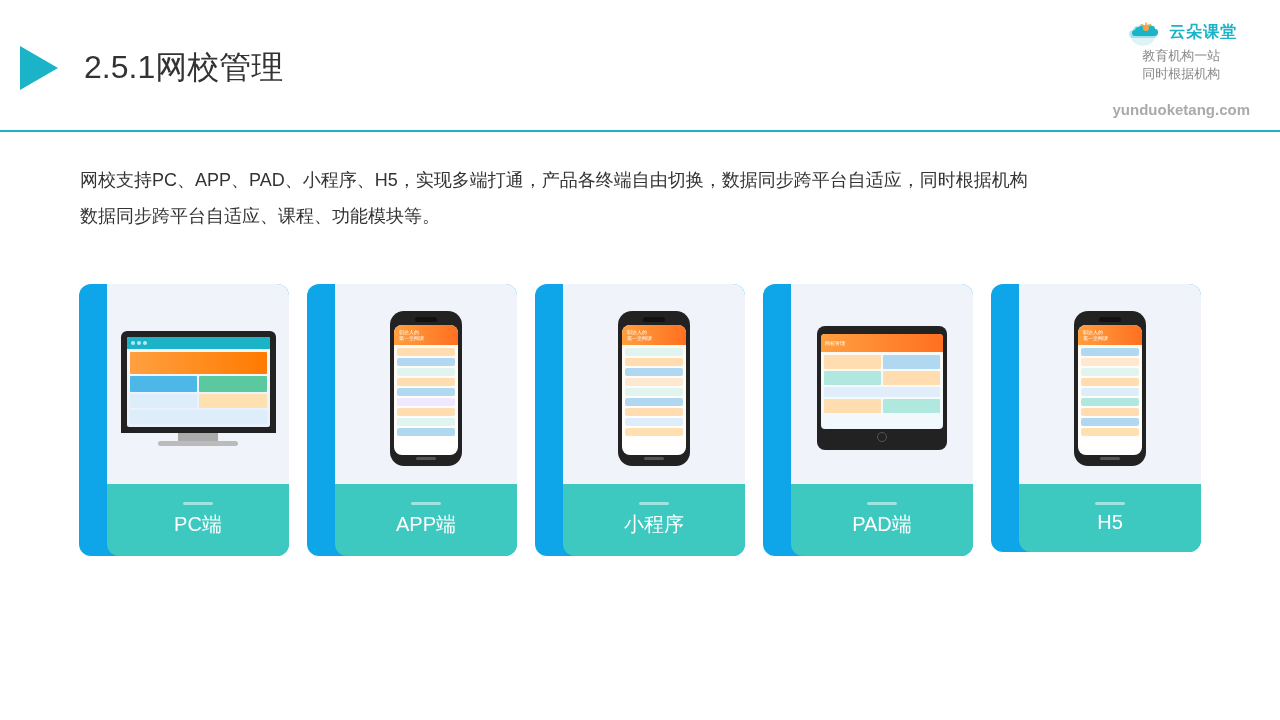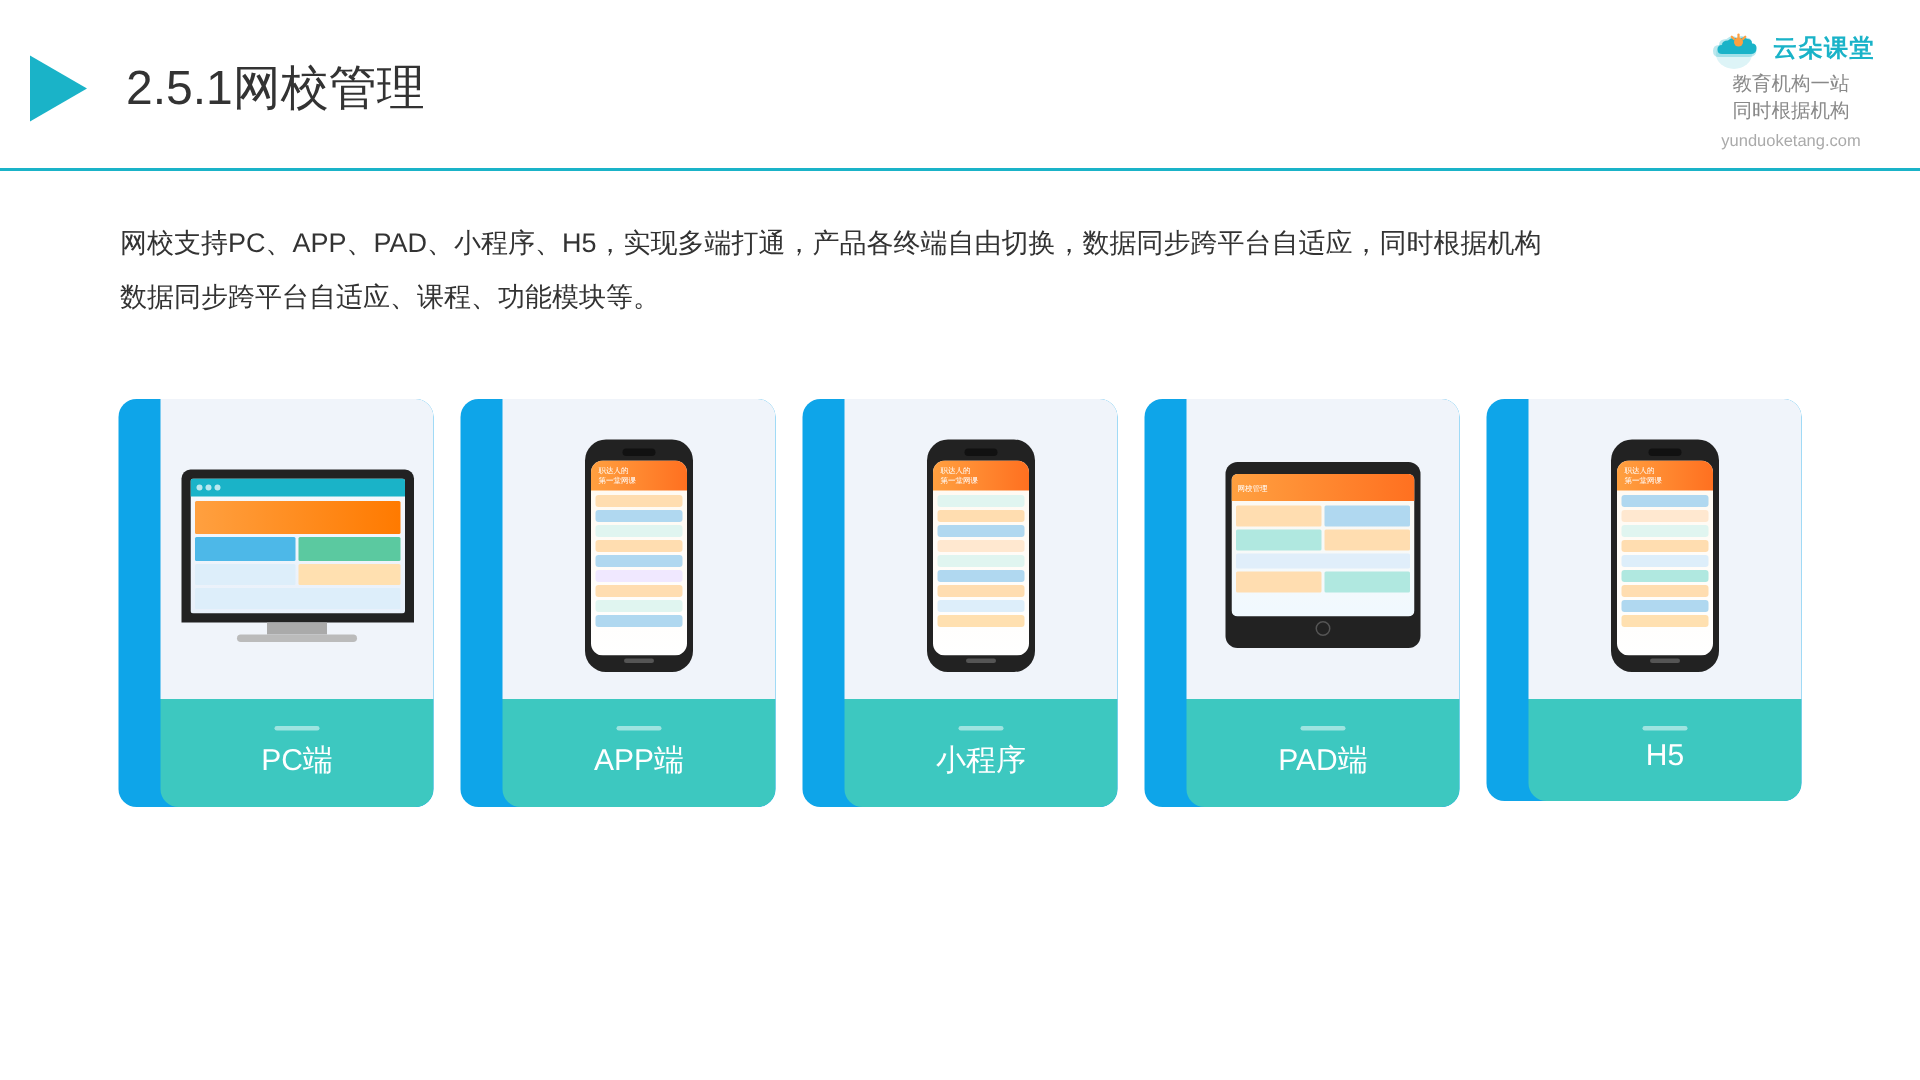--- a/index.html
+++ b/index.html
@@ -65,23 +65,24 @@
       letter-spacing: 1px;
     }
     .logo-subtitle {
       font-size: 13px;
       color: #888;
       text-align: right;
       line-height: 1.4;
       margin-top: 1px;
     }
     .logo-url {
-      font-size: 11px;
+      font-size: 15px;
       color: #aaa;
-      margin-top: 5px;
+      margin-top: 18px;
+      font-weight: bold;
     }
 
     
     .description {
       padding: 30px 80px 10px 80px;
       font-size: 18px;
       color: #333;
       line-height: 2;
     }
 

